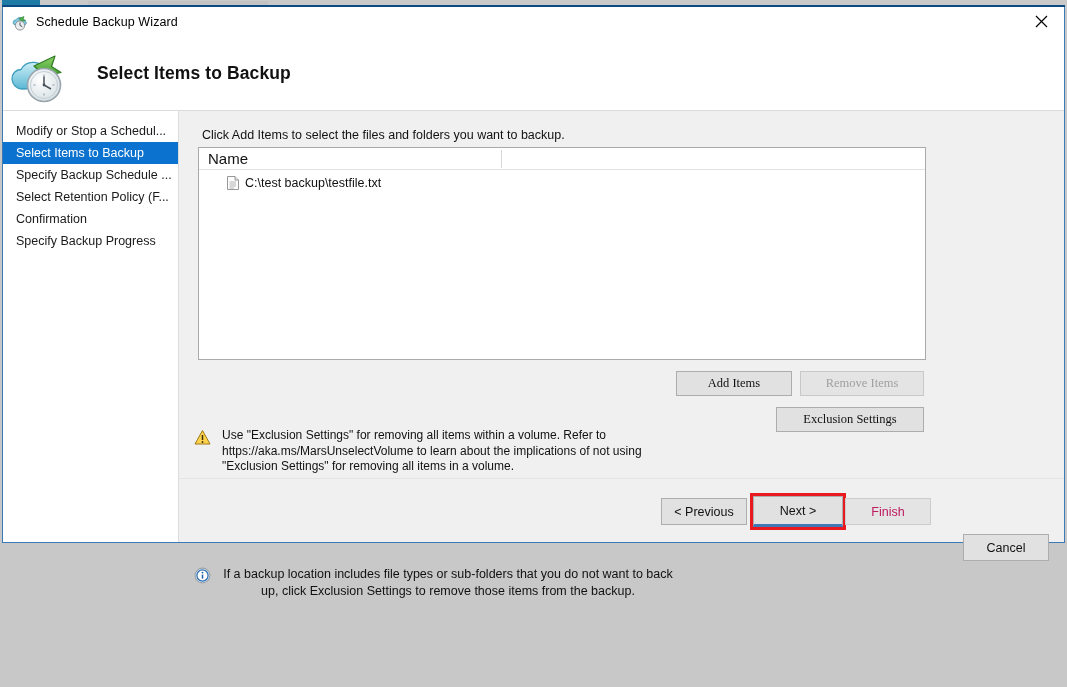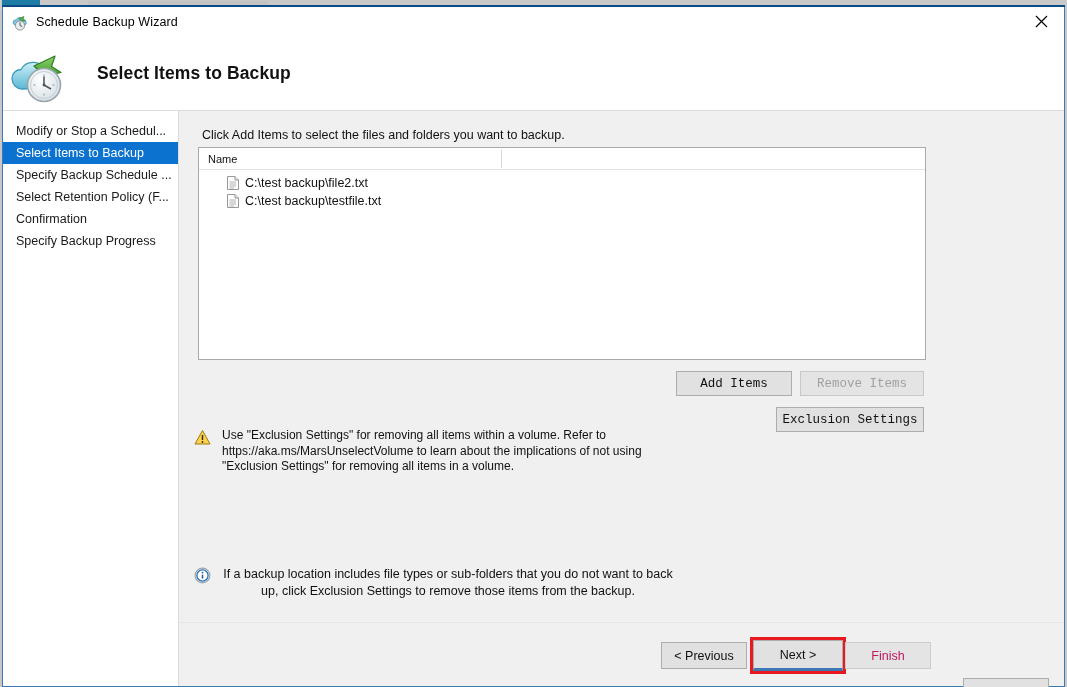--- a/index.html
+++ b/index.html
@@ -31,21 +31,21 @@
     position: absolute; left: 48px; top: 1px;
     width: 180px; height: 6px;
     background: #bdbdbd;
     opacity: .55;
   }
 
   
   #window {
     position: absolute;
     left: 2px; top: 7px;
-    width: 1063px; height: 680px;
+    width: 1063px; height: 536px;
     background: #ffffff;
     border: 1px solid #3a7ab5;
     border-top: none;
     display: flex;
     flex-direction: column;
   }
   #window-top-accent {
     position: absolute; left: 2px; top: 5px;
     width: 1063px; height: 3px;
     background: #0a4a82;
@@ -164,21 +164,21 @@
   }
   #list-header {
     height: 22px;
     border-bottom: 1px solid #e2e2e2;
     display: flex;
     align-items: center;
     background: #ffffff;
     position: relative;
   }
   #list-header .col-name {
-    font-size: 11px;
+    font-size: 15px;
     color: #111;
     padding-left: 9px;
     width: 302px;
     flex: none;
   }
   #col-divider {
     position: absolute;
     left: 302px; top: 2px;
     width: 1px; height: 18px;
     background: #d8d8d8;
@@ -199,21 +199,21 @@
     width: 12px; height: 14px;
     margin-right: 6px;
     flex: none;
     position: relative;
   }
 
   
   .btn {
     background: #e1e1e1;
     border: 1px solid #adadad;
-    font-family: Liberation Mono, monospace;
+    font-family: Liberation Serif, serif;
     font-size: 12.5px;
     color: #111;
     cursor: default;
     display: flex;
     align-items: center;
     justify-content: center;
     padding: 0;
   }
   .btn.disabled {
     color: #a0a0a0;
@@ -388,30 +388,20 @@
 
         <div id="instruction">Click Add Items to select the files and folders you want to backup.</div>
 
         <div id="listview">
           <div id="list-header">
             <div class="col-name">Name</div>
             <div id="col-divider"></div>
           </div>
           <div id="list-rows">
 
-            <div class="list-row">
-              <span class="file-icon">
-                <svg width="12" height="14" viewBox="0 0 12 14">
-                  <path d="M0.5,0.5 L8,0.5 L11.5,4 L11.5,13.5 L0.5,13.5 z" fill="#fdfdfd" stroke="#8c8c8c" stroke-width="0.9"></path>
-                  <path d="M8,0.5 L8,4 L11.5,4" fill="#e8e8e8" stroke="#8c8c8c" stroke-width="0.9"></path>
-                  <path d="M2.5,6 L9,6 M2.5,8 L9,8 M2.5,10 L9,10 M2.5,12 L7,12" stroke="#9a9a9a" stroke-width="0.75"></path>
-                </svg>
-              </span>
-              <span>C:\test backup\file2.txt</span>
-            </div>
 
             <div class="list-row">
               <span class="file-icon">
                 <svg width="12" height="14" viewBox="0 0 12 14">
                   <path d="M0.5,0.5 L8,0.5 L11.5,4 L11.5,13.5 L0.5,13.5 z" fill="#fdfdfd" stroke="#8c8c8c" stroke-width="0.9"></path>
                   <path d="M8,0.5 L8,4 L11.5,4" fill="#e8e8e8" stroke="#8c8c8c" stroke-width="0.9"></path>
                   <path d="M2.5,6 L9,6 M2.5,8 L9,8 M2.5,10 L9,10 M2.5,12 L7,12" stroke="#9a9a9a" stroke-width="0.75"></path>
                 </svg>
               </span>
               <span>C:\test backup\testfile.txt</span>

